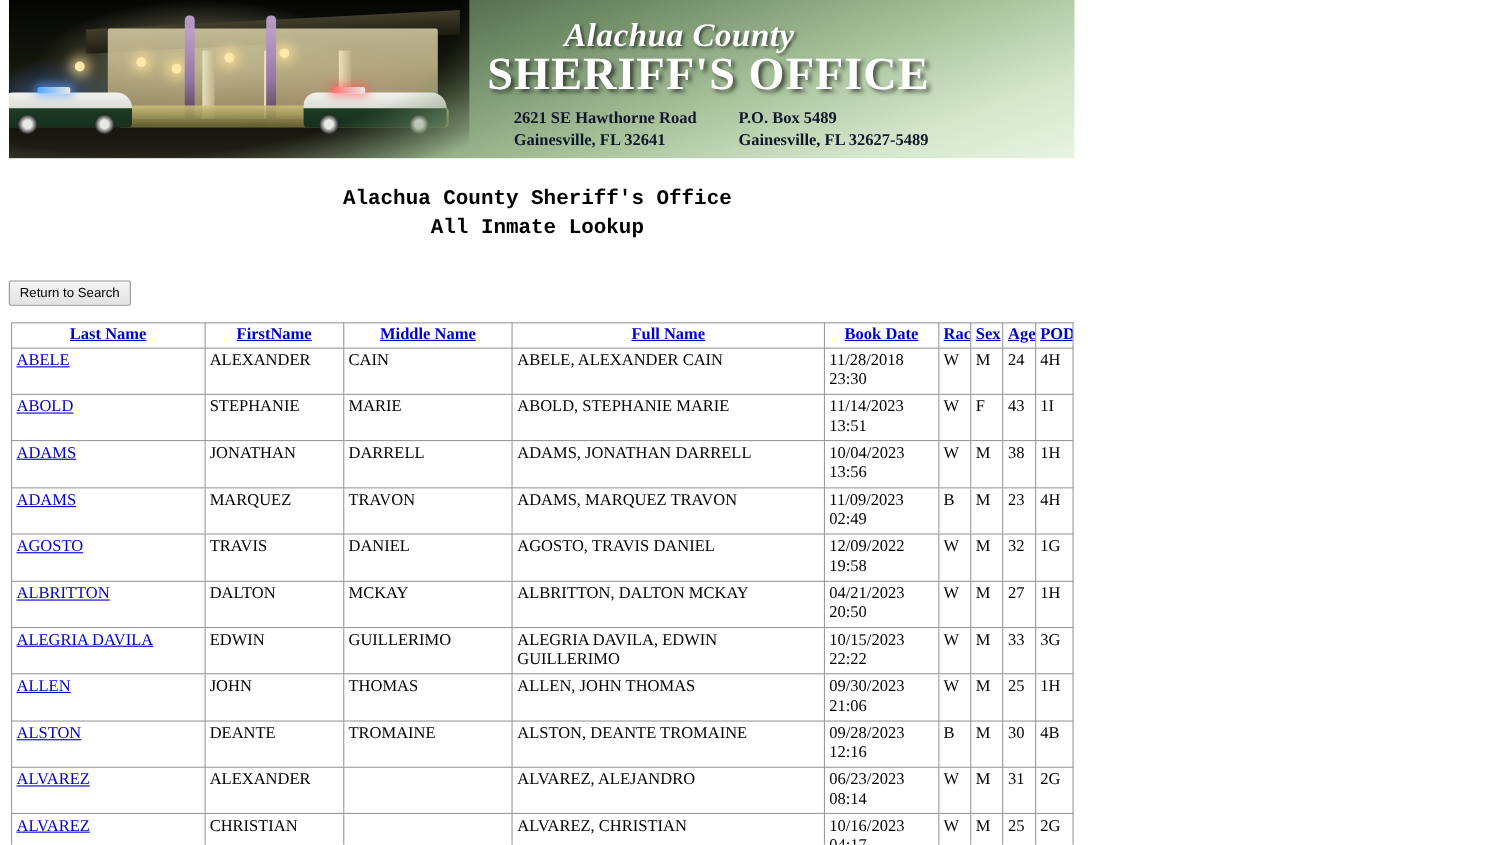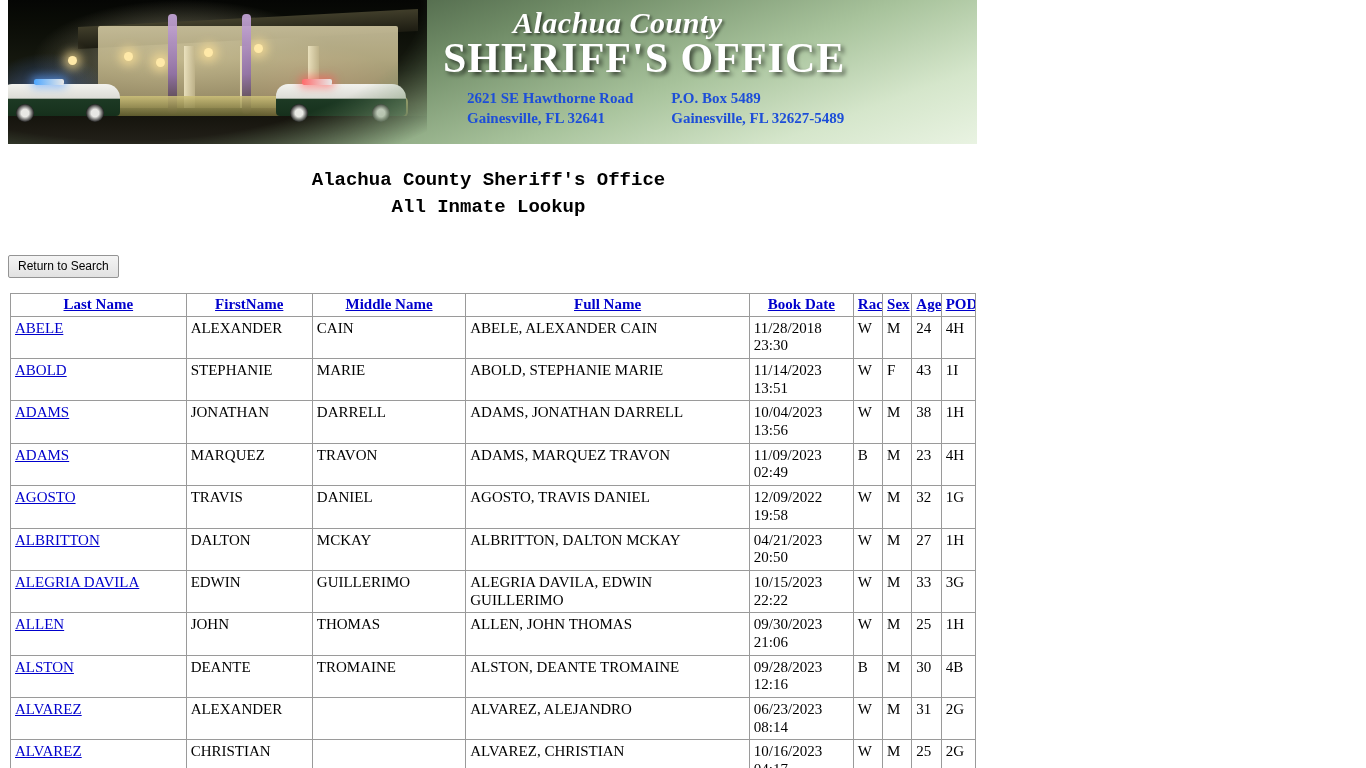--- a/index.html
+++ b/index.html
@@ -123,21 +123,21 @@
     position: absolute;
     top: -5px;
     width: 30px; height: 6px;
     border-radius: 2px;
     background: linear-gradient(90deg, #4da6ff, #e8e8e8);
     box-shadow: 0 0 8px 3px rgba(90,160,255,.6);
   }
 
   .banner-text {
     position: absolute;
-    right: 22px; top: 4px;
+    right: 22px; top: 14px;
     text-align: left;
     width: 560px;
   }
   .bt-line1 {
     font-family: "Liberation Serif", "DejaVu Serif", serif;
     font-style: italic;
     font-weight: bold;
     font-size: 30px;
     color: #ffffff;
     letter-spacing: .5px;
@@ -153,21 +153,21 @@
     text-shadow: 3px 3px 4px rgba(0,0,0,.6);
     margin: -4px 0 0 48px;
     line-height: 1.05;
   }
   .bt-addr {
     display: flex;
     gap: 38px;
     margin: 8px 0 0 72px;
     font-weight: bold;
     font-size: 15px;
-    color: #1d4ed8;
+    color: #0f172a;
     line-height: 1.35;
   }
   .bt-addr div { white-space: nowrap; }
 
   
   .page-title {
     text-align: center;
     font-weight: bold;
     font-size: 19px;
     line-height: 1.42;

